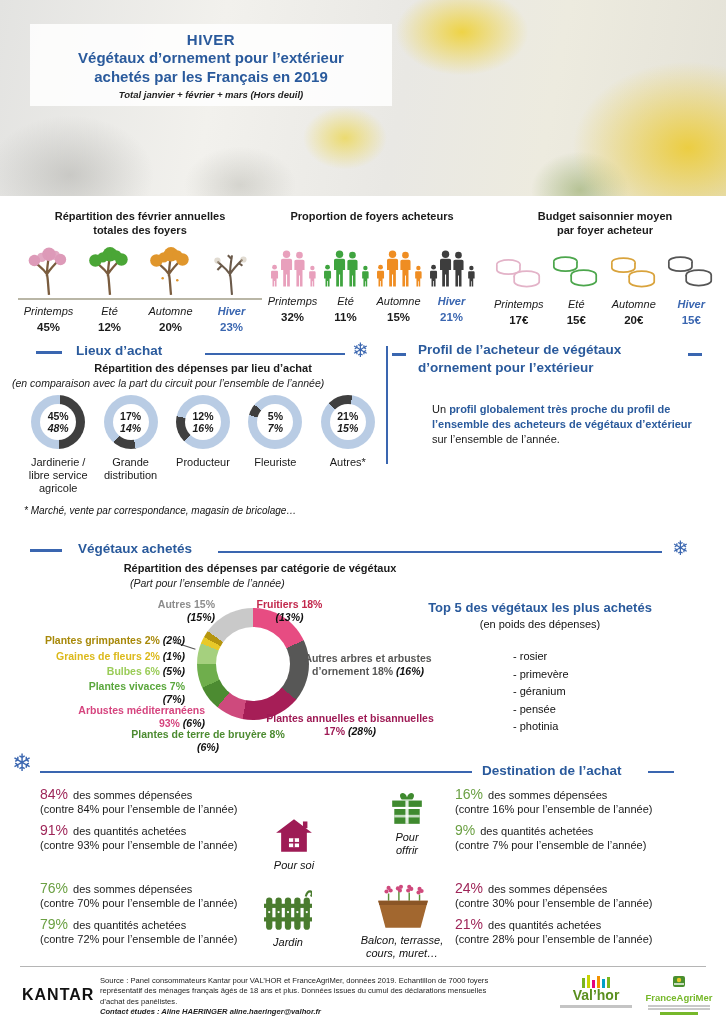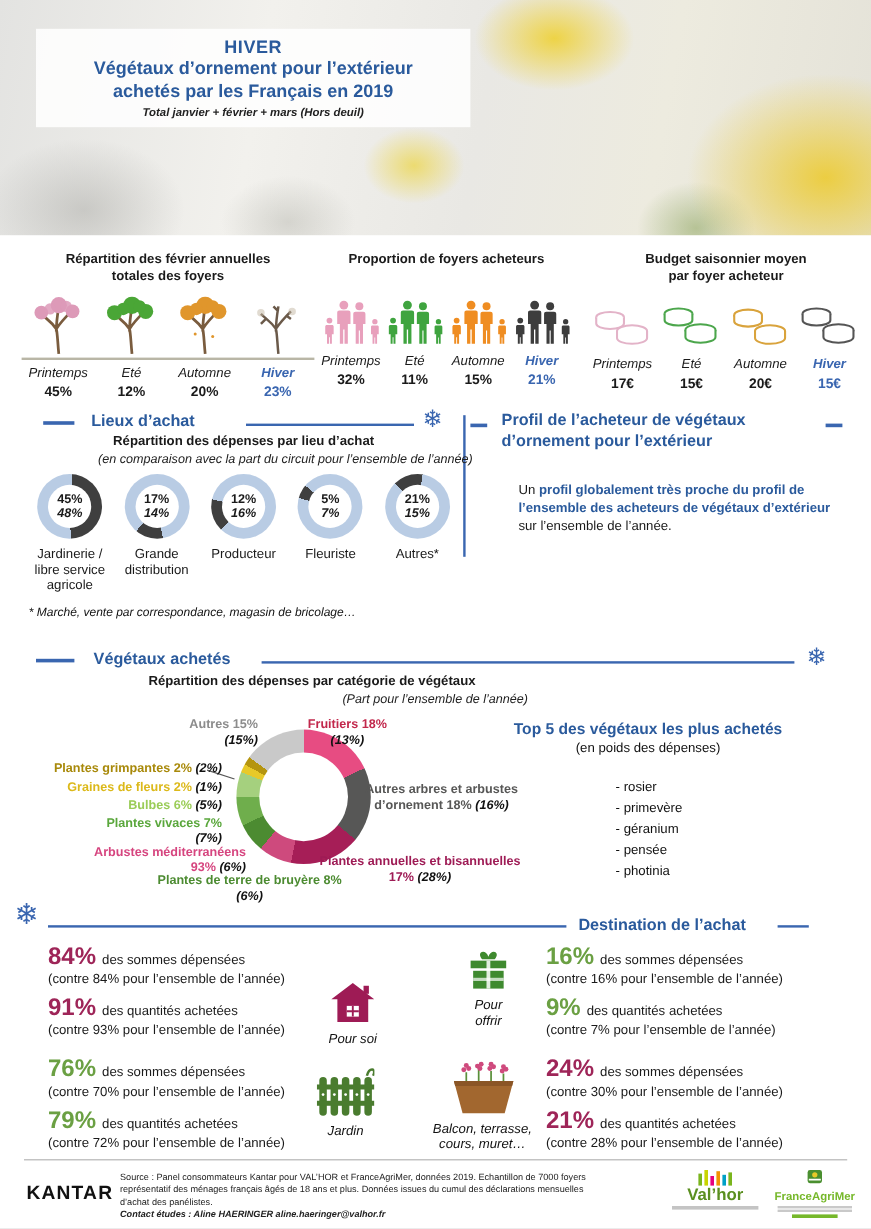--- a/index.html
+++ b/index.html
@@ -37,21 +37,21 @@
   .hiver-txt{color:var(--hiver)!important;font-weight:bold}
 
   
   .dash{position:absolute;height:3px;background:var(--hiver)}
   .hline{position:absolute;height:2px;background:var(--hiver)}
   .vline{position:absolute;width:2px;background:var(--hiver)}
   .sec-title{position:absolute;color:var(--blue);font-weight:bold;font-size:13.5px}
   .snow{position:absolute;color:var(--hiver);font-size:20px;line-height:20px}
 
   .center-sub{position:absolute;text-align:center;font-weight:bold;font-size:11px}
-  .center-note{position:absolute;text-align:right;font-style:italic;font-size:10.5px;color:#222}
+  .center-note{position:absolute;text-align:left;font-style:italic;font-size:10.5px;color:#222}
 
   
   .donut-row{position:absolute;left:22px;top:395px;width:362px;display:grid;grid-template-columns:repeat(5,1fr)}
   .mini-donut{width:54px;height:54px;border-radius:50%;position:relative;margin:0 auto;background:var(--donut-base)}
   .mini-hole{position:absolute;inset:9px;background:#fff;border-radius:50%;display:flex;flex-direction:column;align-items:center;justify-content:center}
   .mv{font-weight:bold;font-size:10.5px;line-height:12px}
   .my{font-weight:bold;font-style:italic;font-size:10.5px;line-height:12px}
   .donut-labels{position:absolute;left:22px;top:456px;width:362px;display:grid;grid-template-columns:repeat(5,1fr)}
   .donut-label{font-weight:normal;font-size:11px;line-height:13px;text-align:center;padding:0 1px}
   .footnote{position:absolute;font-style:italic;font-size:10px;color:#111}
@@ -68,21 +68,21 @@
   .pnote{color:#111;font-style:italic}
   .leader{position:absolute;width:24px;height:1px;background:#555;transform:rotate(18deg)}
 
   .top5-title{position:absolute;left:425px;top:600px;width:230px;text-align:center;color:var(--blue);font-weight:bold;font-size:13px}
   .top5-sub{position:absolute;left:425px;top:618px;width:230px;text-align:center;font-size:11px;color:#111}
   .top5-list{position:absolute;left:513px;top:648px;font-size:11px;line-height:17.5px;color:#111}
 
   
   .dest-block{position:absolute;width:255px}
   .dest-line{display:flex;align-items:baseline;gap:5px}
-  .dest-big{font-size:20px;font-weight:700}
+  .dest-big{font-size:14px;font-weight:400}
   .dest-text{font-size:11px}
   .dest-note{font-size:11px;margin:1px 0 7px}
   .dest-icon{position:absolute;text-align:center}
   .caption{font-style:italic;font-size:11px;color:#111;line-height:13px}
 
   
   .foot-divider{position:absolute;left:20px;top:966px;width:686px;height:1px;background:#b5b5b5}
   .kantar{position:absolute;left:22px;top:986px;font-size:16px;font-weight:bold;letter-spacing:1px;color:#111}
   .source{position:absolute;left:100px;top:976px;width:438px;font-size:7.6px;line-height:10.4px;color:#222}
   .source .contact{font-style:italic;font-weight:bold}

